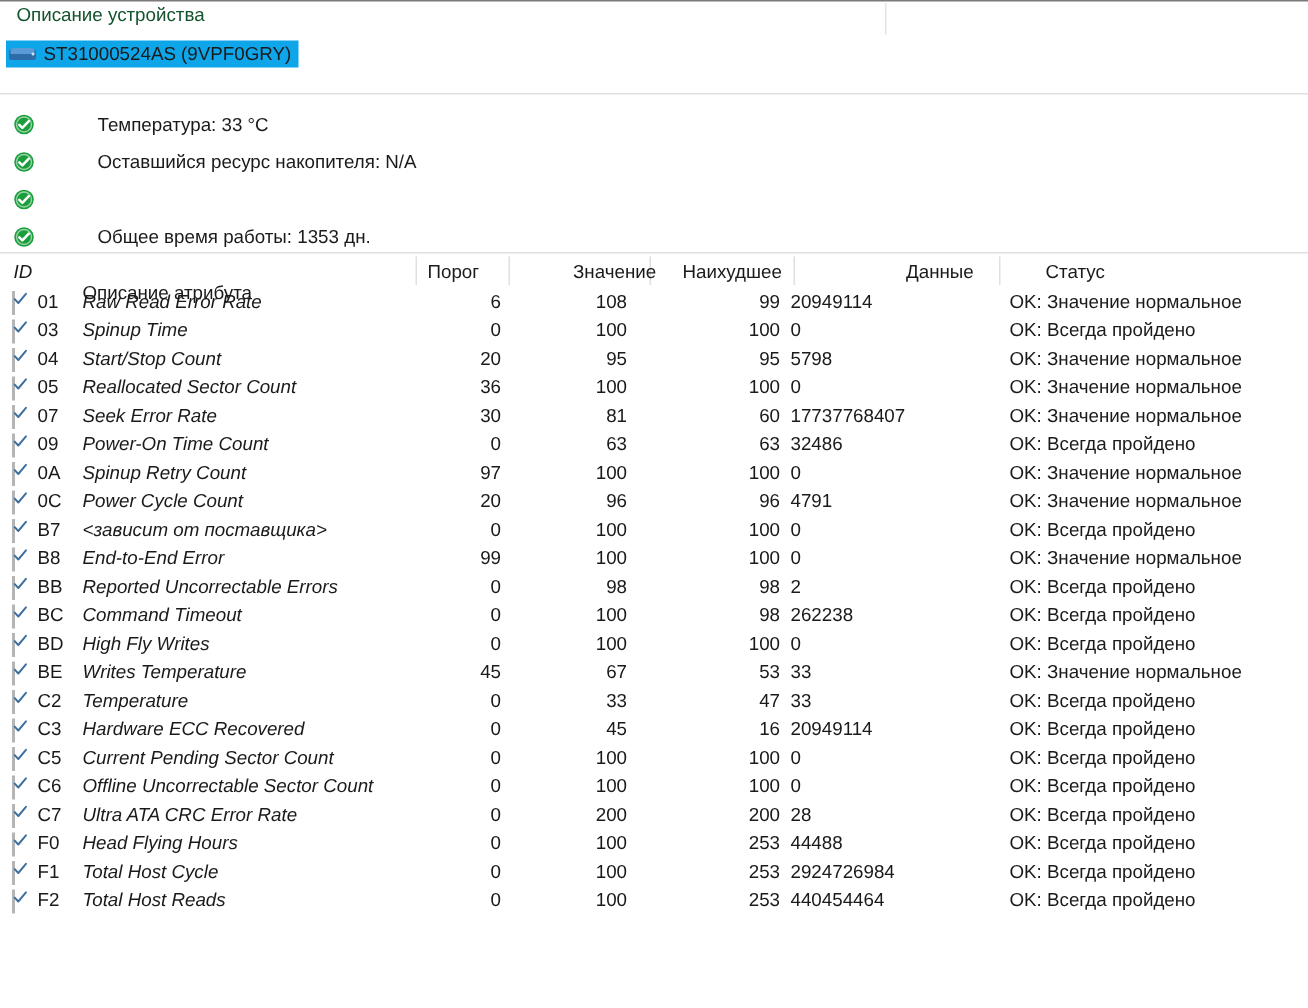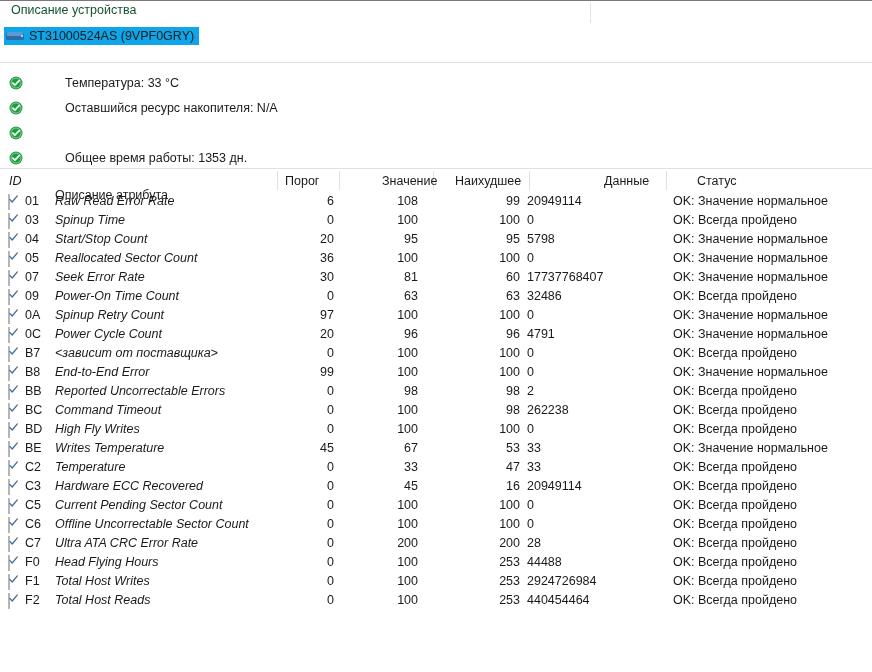--- a/index.html
+++ b/index.html
@@ -334,18 +334,18 @@
             <path d="M1.8 5.4 L4.2 8.0 L9.3 1.9" fill="none" stroke="#3c6f9e" stroke-width="1.3" stroke-linecap="round" stroke-linejoin="round"></path>
           </svg></span><span class="cell c-id">C6</span><span class="cell c-name">Offline Uncorrectable Sector Count</span><span class="cell c-thr">0</span><span class="cell c-val">100</span><span class="cell c-worst">100</span><span class="cell c-data">0</span><span class="cell c-stat">OK: Всегда пройдено</span></div>
       <div class="tr"><span class="cell c-check tbl-checkbox"><svg width="11" height="11" viewBox="0 0 11 11" style="position:absolute;left:-1px;top:-1px;">
             <path d="M1.8 5.4 L4.2 8.0 L9.3 1.9" fill="none" stroke="#3c6f9e" stroke-width="1.3" stroke-linecap="round" stroke-linejoin="round"></path>
           </svg></span><span class="cell c-id">C7</span><span class="cell c-name">Ultra ATA CRC Error Rate</span><span class="cell c-thr">0</span><span class="cell c-val">200</span><span class="cell c-worst">200</span><span class="cell c-data">28</span><span class="cell c-stat">OK: Всегда пройдено</span></div>
       <div class="tr"><span class="cell c-check tbl-checkbox"><svg width="11" height="11" viewBox="0 0 11 11" style="position:absolute;left:-1px;top:-1px;">
             <path d="M1.8 5.4 L4.2 8.0 L9.3 1.9" fill="none" stroke="#3c6f9e" stroke-width="1.3" stroke-linecap="round" stroke-linejoin="round"></path>
           </svg></span><span class="cell c-id">F0</span><span class="cell c-name">Head Flying Hours</span><span class="cell c-thr">0</span><span class="cell c-val">100</span><span class="cell c-worst">253</span><span class="cell c-data">44488</span><span class="cell c-stat">OK: Всегда пройдено</span></div>
       <div class="tr"><span class="cell c-check tbl-checkbox"><svg width="11" height="11" viewBox="0 0 11 11" style="position:absolute;left:-1px;top:-1px;">
             <path d="M1.8 5.4 L4.2 8.0 L9.3 1.9" fill="none" stroke="#3c6f9e" stroke-width="1.3" stroke-linecap="round" stroke-linejoin="round"></path>
-          </svg></span><span class="cell c-id">F1</span><span class="cell c-name">Total Host Writes</span><span class="cell c-thr">0</span><span class="cell c-val">100</span><span class="cell c-worst">253</span><span class="cell c-data">2924726984</span><span class="cell c-stat">OK: Всегда пройдено</span></div>
+          </svg></span><span class="cell c-id">F1</span><span class="cell c-name">Total Host Cycle</span><span class="cell c-thr">0</span><span class="cell c-val">100</span><span class="cell c-worst">253</span><span class="cell c-data">2924726984</span><span class="cell c-stat">OK: Всегда пройдено</span></div>
       <div class="tr"><span class="cell c-check tbl-checkbox"><svg width="11" height="11" viewBox="0 0 11 11" style="position:absolute;left:-1px;top:-1px;">
             <path d="M1.8 5.4 L4.2 8.0 L9.3 1.9" fill="none" stroke="#3c6f9e" stroke-width="1.3" stroke-linecap="round" stroke-linejoin="round"></path>
           </svg></span><span class="cell c-id">F2</span><span class="cell c-name">Total Host Reads</span><span class="cell c-thr">0</span><span class="cell c-val">100</span><span class="cell c-worst">253</span><span class="cell c-data">440454464</span><span class="cell c-stat">OK: Всегда пройдено</span></div>
     </div>
 </div>
 
 </body></html>

